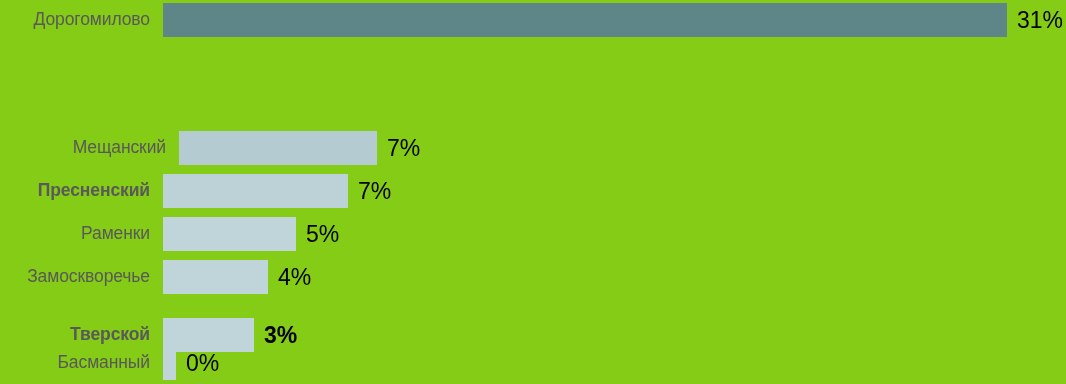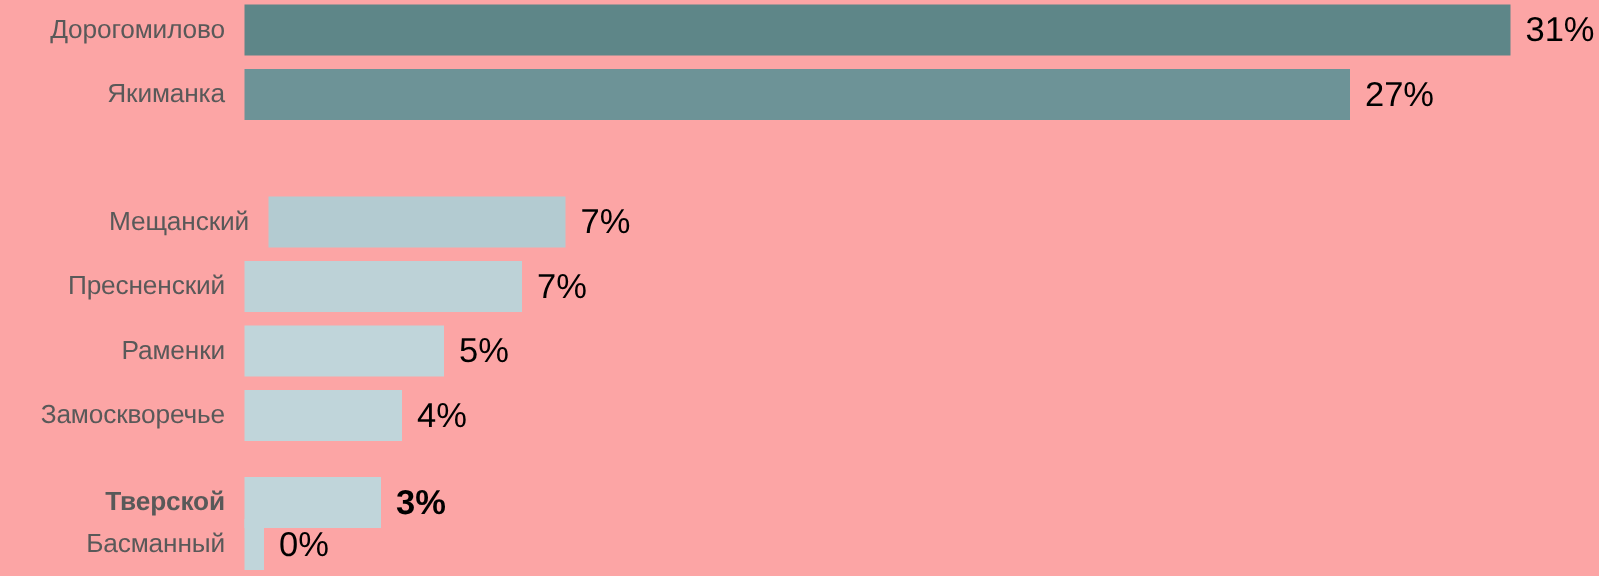--- a/index.html
+++ b/index.html
@@ -11,21 +11,21 @@
   body {
     width: 1066px;
     height: 384px;
     font-family: "Liberation Sans", sans-serif;
     overflow: hidden;
   }
   #chart-root {
     position: relative;
     width: 1066px;
     height: 384px;
-    background: #fca5a5;
+    background: #84cc16;
   }
   .bar-row {
     position: absolute;
     left: 0;
     width: 1066px;
     display: flex;
     align-items: center;
   }
   .cat-label {
     position: absolute;
@@ -64,36 +64,29 @@
 <body>
 
 <div id="chart-root">
     <div class="bar-row" style="top: 3px; height: 34px;">
       <div class="cat-label" style="top: 50%; transform: translateY(-50%);">Дорогомилово</div>
       <div class="bar-track" style="width: 844px;">
         <div class="bar" style="width: 844px; background: rgb(94, 134, 136);"></div>
       </div>
       <div class="value-label" style="left: 1017px; top: 50%; transform: translateY(-50%);">31%</div>
     </div>
-    <div class="bar-row" style="top: 46px; height: 34px;">
-      <div class="cat-label" style="top: 50%; transform: translateY(-50%);">Якиманка</div>
-      <div class="bar-track" style="width: 737px;">
-        <div class="bar" style="width: 737px; background: rgb(109, 147, 151);"></div>
-      </div>
-      <div class="value-label" style="left: 910px; top: 50%; transform: translateY(-50%);">27%</div>
-    </div>
     <div class="bar-row" style="top: 131px; height: 34px; margin-left: 16px;">
       <div class="cat-label" style="top: 50%; transform: translateY(-50%);">Мещанский</div>
       <div class="bar-track" style="width: 198px;">
         <div class="bar" style="width: 198px; background: rgb(179, 203, 209);"></div>
       </div>
       <div class="value-label" style="left: 371px; top: 50%; transform: translateY(-50%);">7%</div>
     </div>
     <div class="bar-row" style="top: 174px; height: 34px;">
-      <div class="cat-label" style="top: 50%; transform: translateY(-50%);">Пресненский</div>
+      <div class="cat-label" style="top: 50%; transform: translateY(-50%); font-weight: bold;">Пресненский</div>
       <div class="bar-track" style="width: 185px;">
         <div class="bar" style="width: 185px; background: rgb(189, 210, 215);"></div>
       </div>
       <div class="value-label" style="left: 358px; top: 50%; transform: translateY(-50%);">7%</div>
     </div>
     <div class="bar-row" style="top: 217px; height: 34px; padding-left: 31px;">
       <div class="cat-label" style="top: 50%; transform: translateY(-50%);">Раменки</div>
       <div class="bar-track" style="width: 133px;">
         <div class="bar" style="width: 133px; background: rgb(192, 213, 218);"></div>
       </div>

